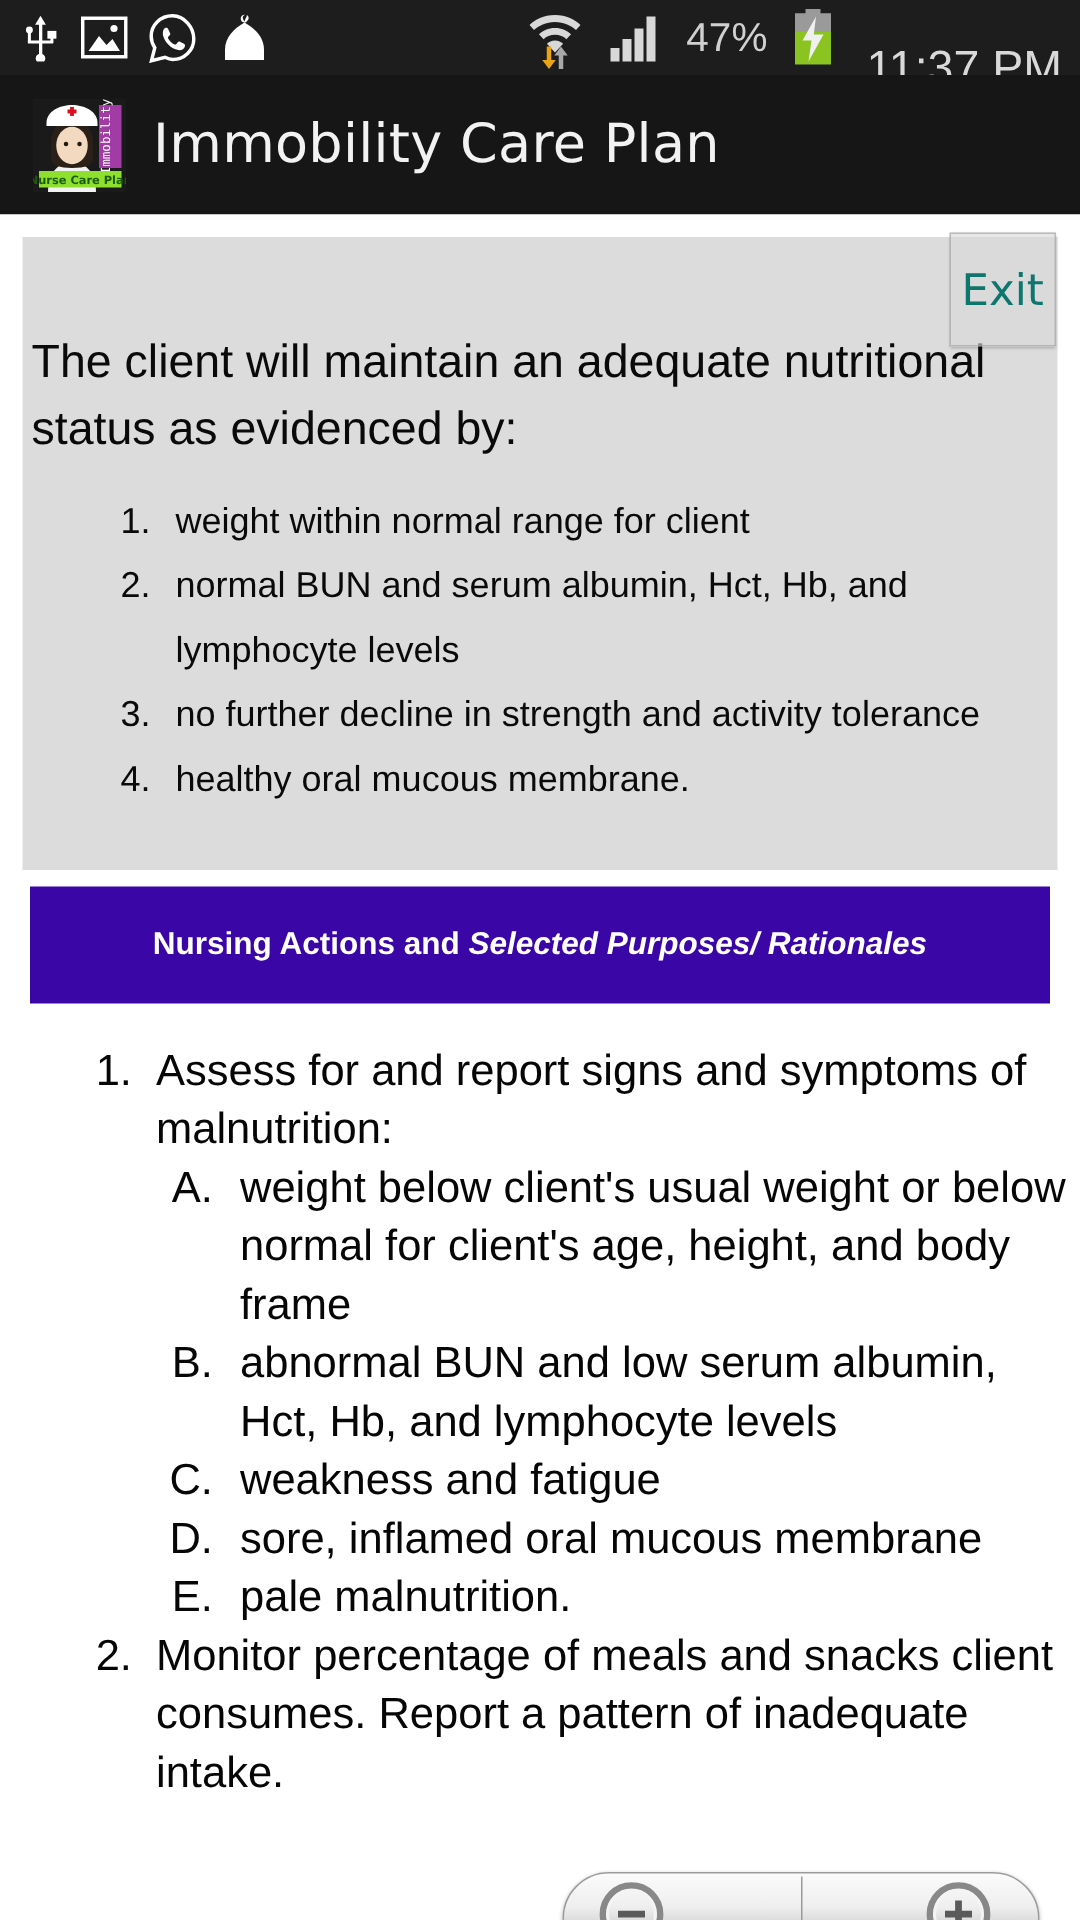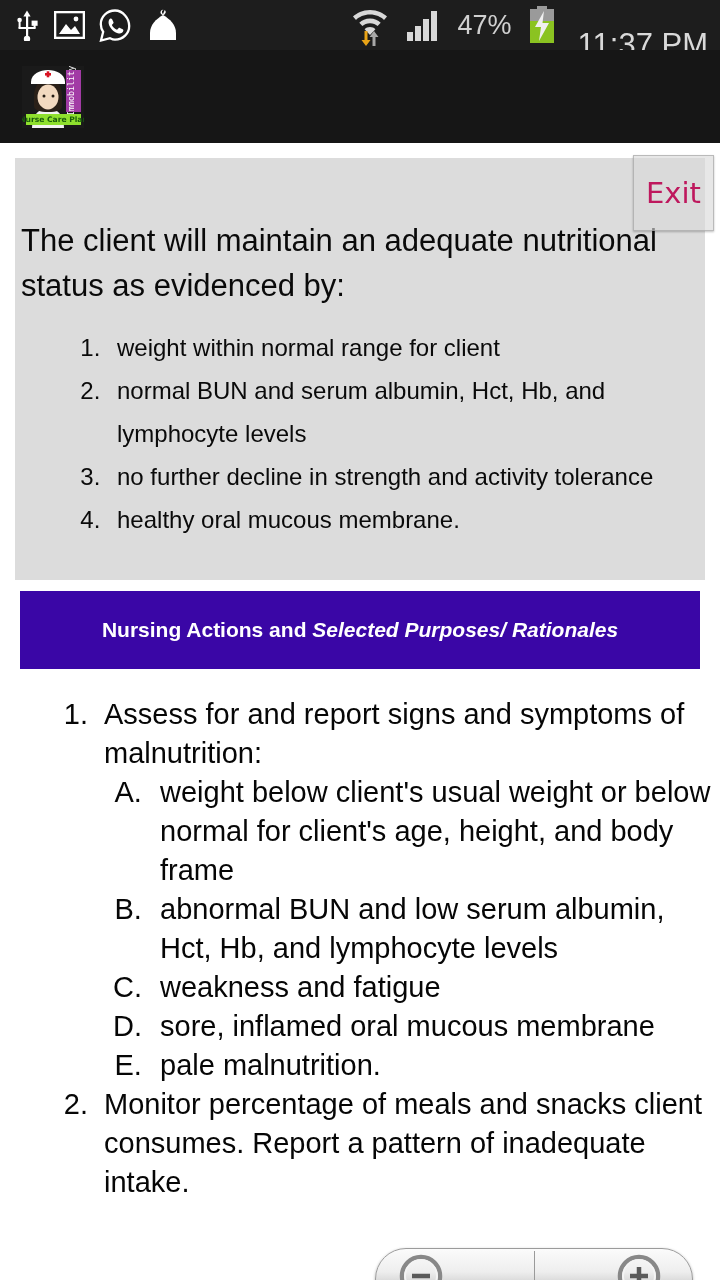--- a/index.html
+++ b/index.html
@@ -83,24 +83,24 @@
     position:absolute; left:0px; top:552px; width:720px;
     font-size:29px; line-height:39px; color:#060606;
   }
   #actions-body ol.lv1 { list-style-type:decimal; padding-left:96px; }
   #actions-body ol.lv1 > li { padding-left:8px; margin-bottom:0px; }
   #actions-body ol.lv2 { list-style-type:upper-alpha; padding-left:46px; margin-top:0; }
   #actions-body ol.lv2 > li { padding-left:10px; }
 
   
   #exit-btn {
-    position:absolute; left:633px; top:12px; width:81px; height:76px;
+    position:absolute; left:633px; top:12px; width:71px; height:76px;
     background:rgba(216,216,216,0.62);
     border:1px solid rgba(150,150,150,0.55);
-    color:#be185d; font-size:29px;
+    color:#0f766e; font-size:29px;
     display:flex; align-items:center; justify-content:center;
     font-family:"DejaVu Sans", sans-serif;
     box-shadow:0 1px 2px rgba(0,0,0,0.25);
   }
 
   
   #zoomctl {
     position:absolute; left:375px; top:1105px; width:318px; height:62px;
     border-radius:31px;
     background:linear-gradient(to bottom,#fbfbfb 0%,#eeeeee 38%,#cfcfcf 62%,#c3c3c3 100%);
@@ -210,20 +210,21 @@
         <circle cx="22" cy="30" r="1.5" fill="#231a12"></circle>
         <circle cx="31" cy="30" r="1.5" fill="#231a12"></circle>
 
         <rect x="44" y="4" width="15" height="42" fill="#a23ba5"></rect>
         <text x="51.5" y="25" fill="#ffffff" font-size="8.4" font-family="DejaVu Sans Mono, monospace" text-anchor="middle" transform="rotate(-90 51.5 25)">Immobility</text>
 
         <rect x="4" y="48" width="55" height="11" fill="#8fe02e"></rect>
         <text x="31.5" y="56.4" fill="#1a5d0c" font-size="7.6" font-weight="bold" font-family="DejaVu Sans, sans-serif" text-anchor="middle">Nurse Care Plan</text>
       </svg>
     </div>
+    <div id="apptitle">Immobility Care Plan</div>
   </div>
 
   <div id="content">
 
     <div id="content-clip">
 
       <div id="outcome-card">
         <div id="outcome-text">The client will maintain an adequate nutritional status as evidenced by:</div>
         <div id="outcome-list">
           <ol>

